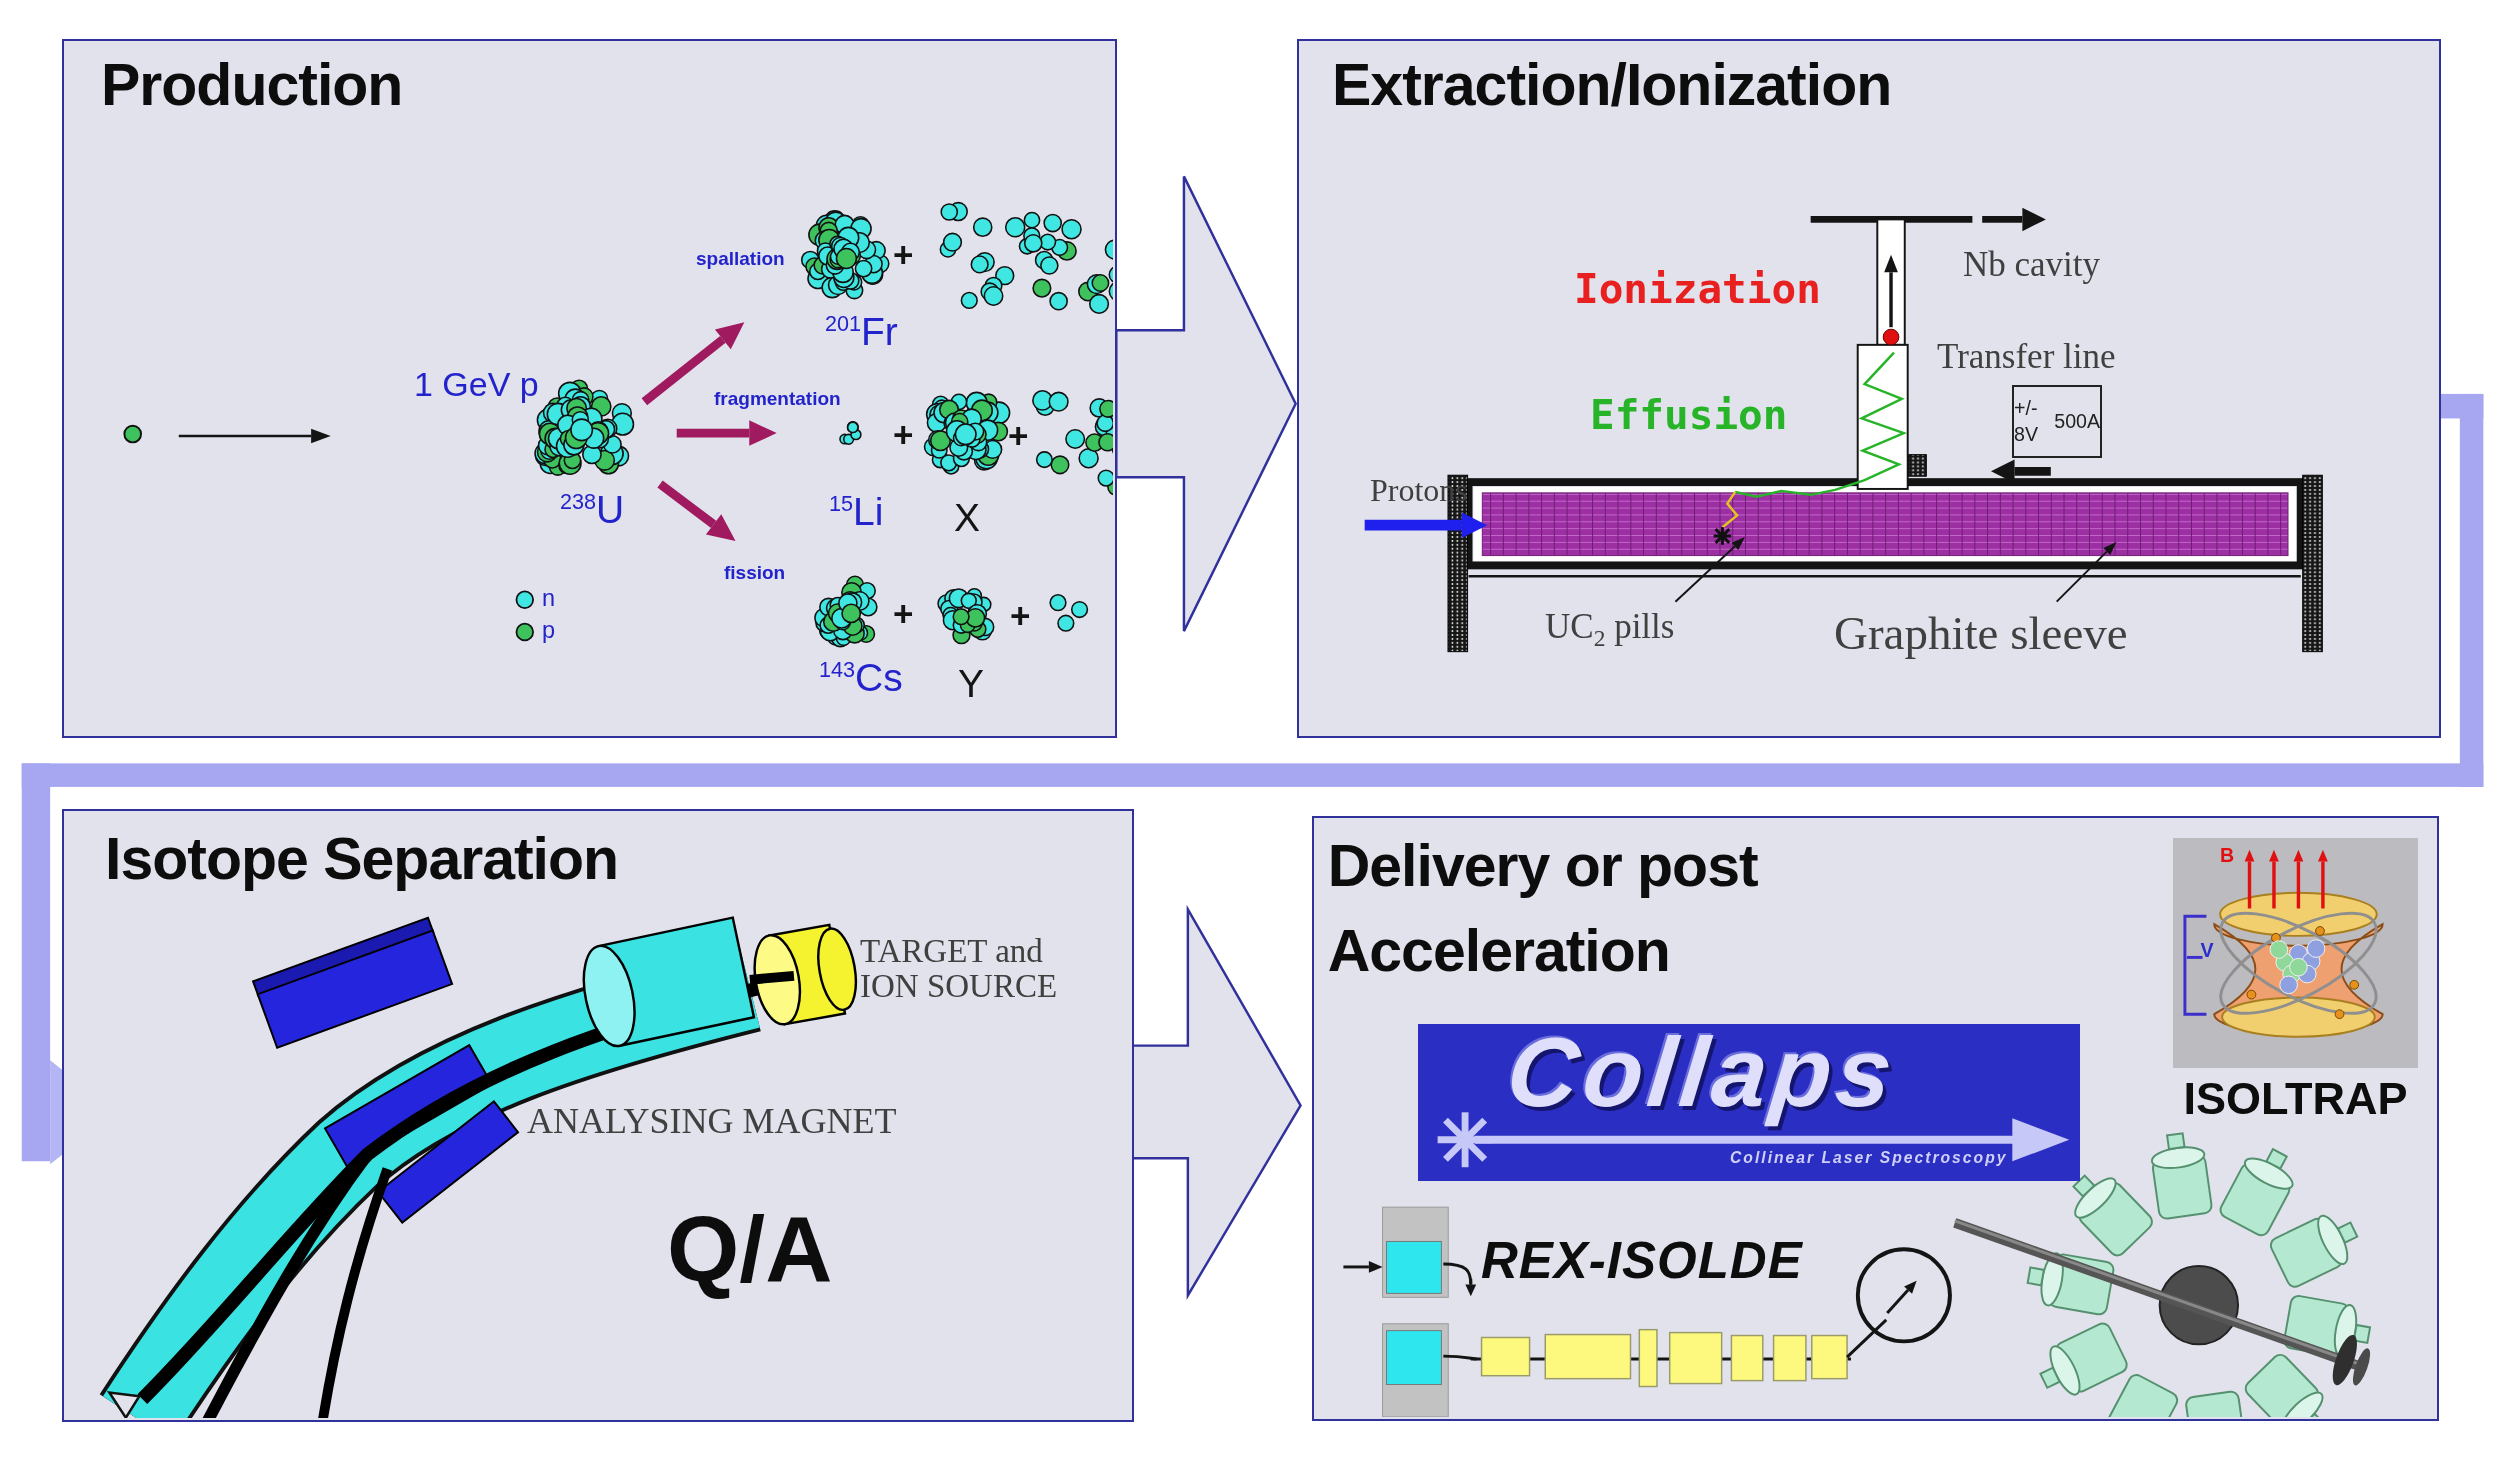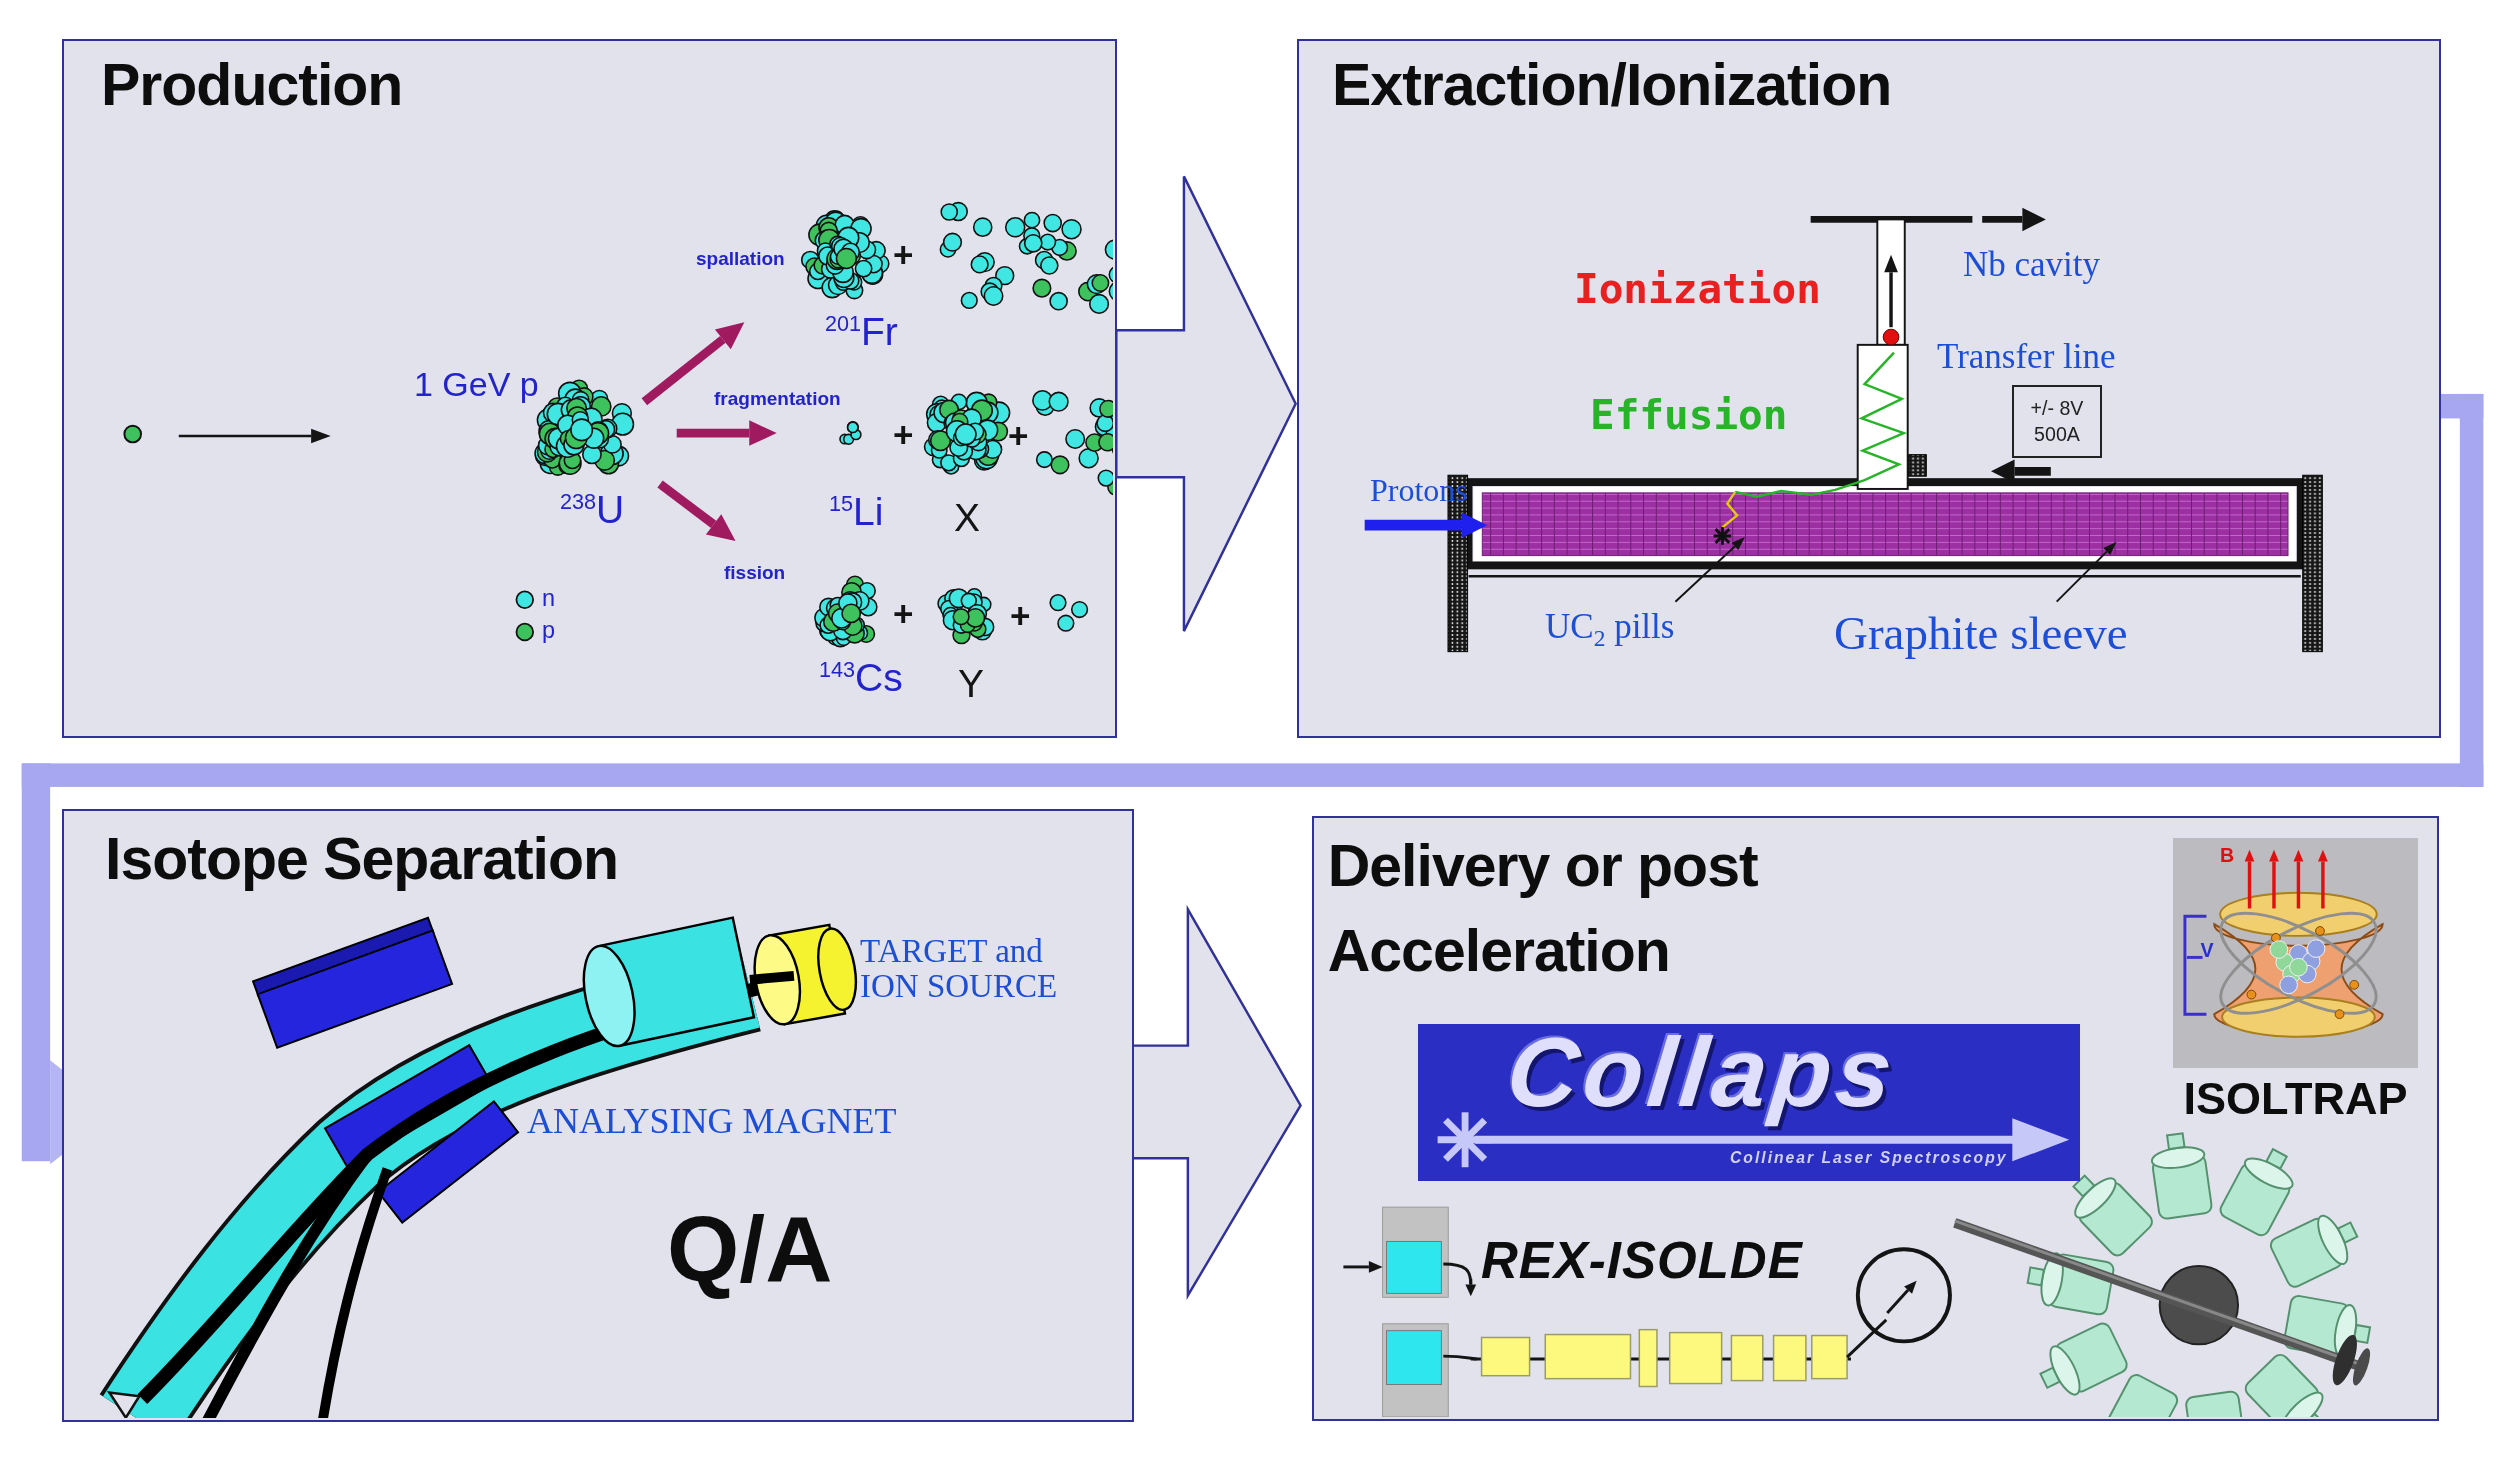--- a/index.html
+++ b/index.html
@@ -9,23 +9,23 @@
   .panel{position:absolute;background:#e1e2ec;border:2.9px solid #31319b;box-sizing:border-box;}
   .panel svg{position:absolute;left:0;top:0;}
   .lbl{position:absolute;white-space:nowrap;line-height:1.05;}
   .title{font-size:59px;font-weight:600;letter-spacing:-1px;color:#0d0d0d;}
   .blue{color:#2323cc;}
   .proc{font-size:19px;font-weight:bold;color:#2323cc;}
   .iso{font-size:39px;color:#2323cc;}
   .iso sup{font-size:21.6px;}
   .blk{color:#141414;}
   .plus{font-size:35px;font-weight:600;color:#141414;}
-  .serif{font-family:"Liberation Serif",serif;font-size:33px;color:#1d4ed8;}
+  .serif{font-family:"Liberation Serif",serif;font-size:33px;color:#404040;}
   .monoL{font-family:"DejaVu Sans Mono",monospace;font-weight:bold;font-size:41px;}
-  .vbox{position:absolute;border:2px solid #222;display:flex;flex-direction:column;
+  .vbox{position:absolute;border:2px solid #222;display:flex;flex-direction:row;
         align-items:center;justify-content:center;font-size:19.6px;color:#222;line-height:1.3;}
   .qa{font-size:93px;font-weight:600;color:#0d0d0d;}
   .banner{position:absolute;background:#2a2ec2;overflow:hidden;}
   .collapsTxt{position:absolute;left:90px;top:-7.8px;font-size:98px;font-weight:bold;font-style:italic;
         letter-spacing:4.9px;color:#dfdffc;transform:skewX(-6deg);
         text-shadow:3.9px 3.9px 0 #14166e,-2px -2px 0 #6a6edd;}
   .collapsSub{position:absolute;left:312px;top:125px;font-size:15.7px;font-weight:bold;font-style:italic;
         color:#cfd1fa;letter-spacing:2px;}
   .isoltrapBox{position:absolute;background:#bcbcc0;}
   .rex{font-size:51px;font-weight:bold;font-style:italic;color:#0d0d0d;letter-spacing:1px;}

